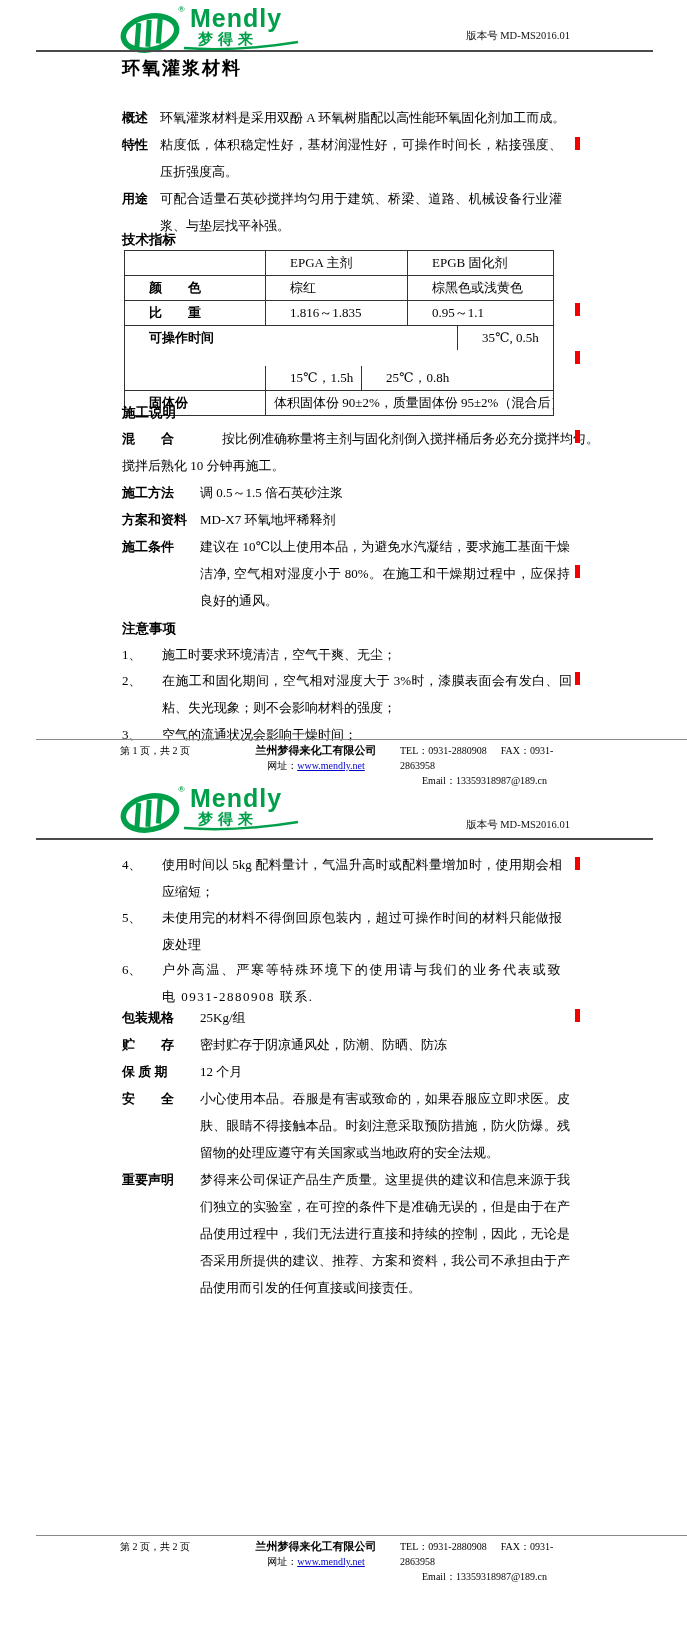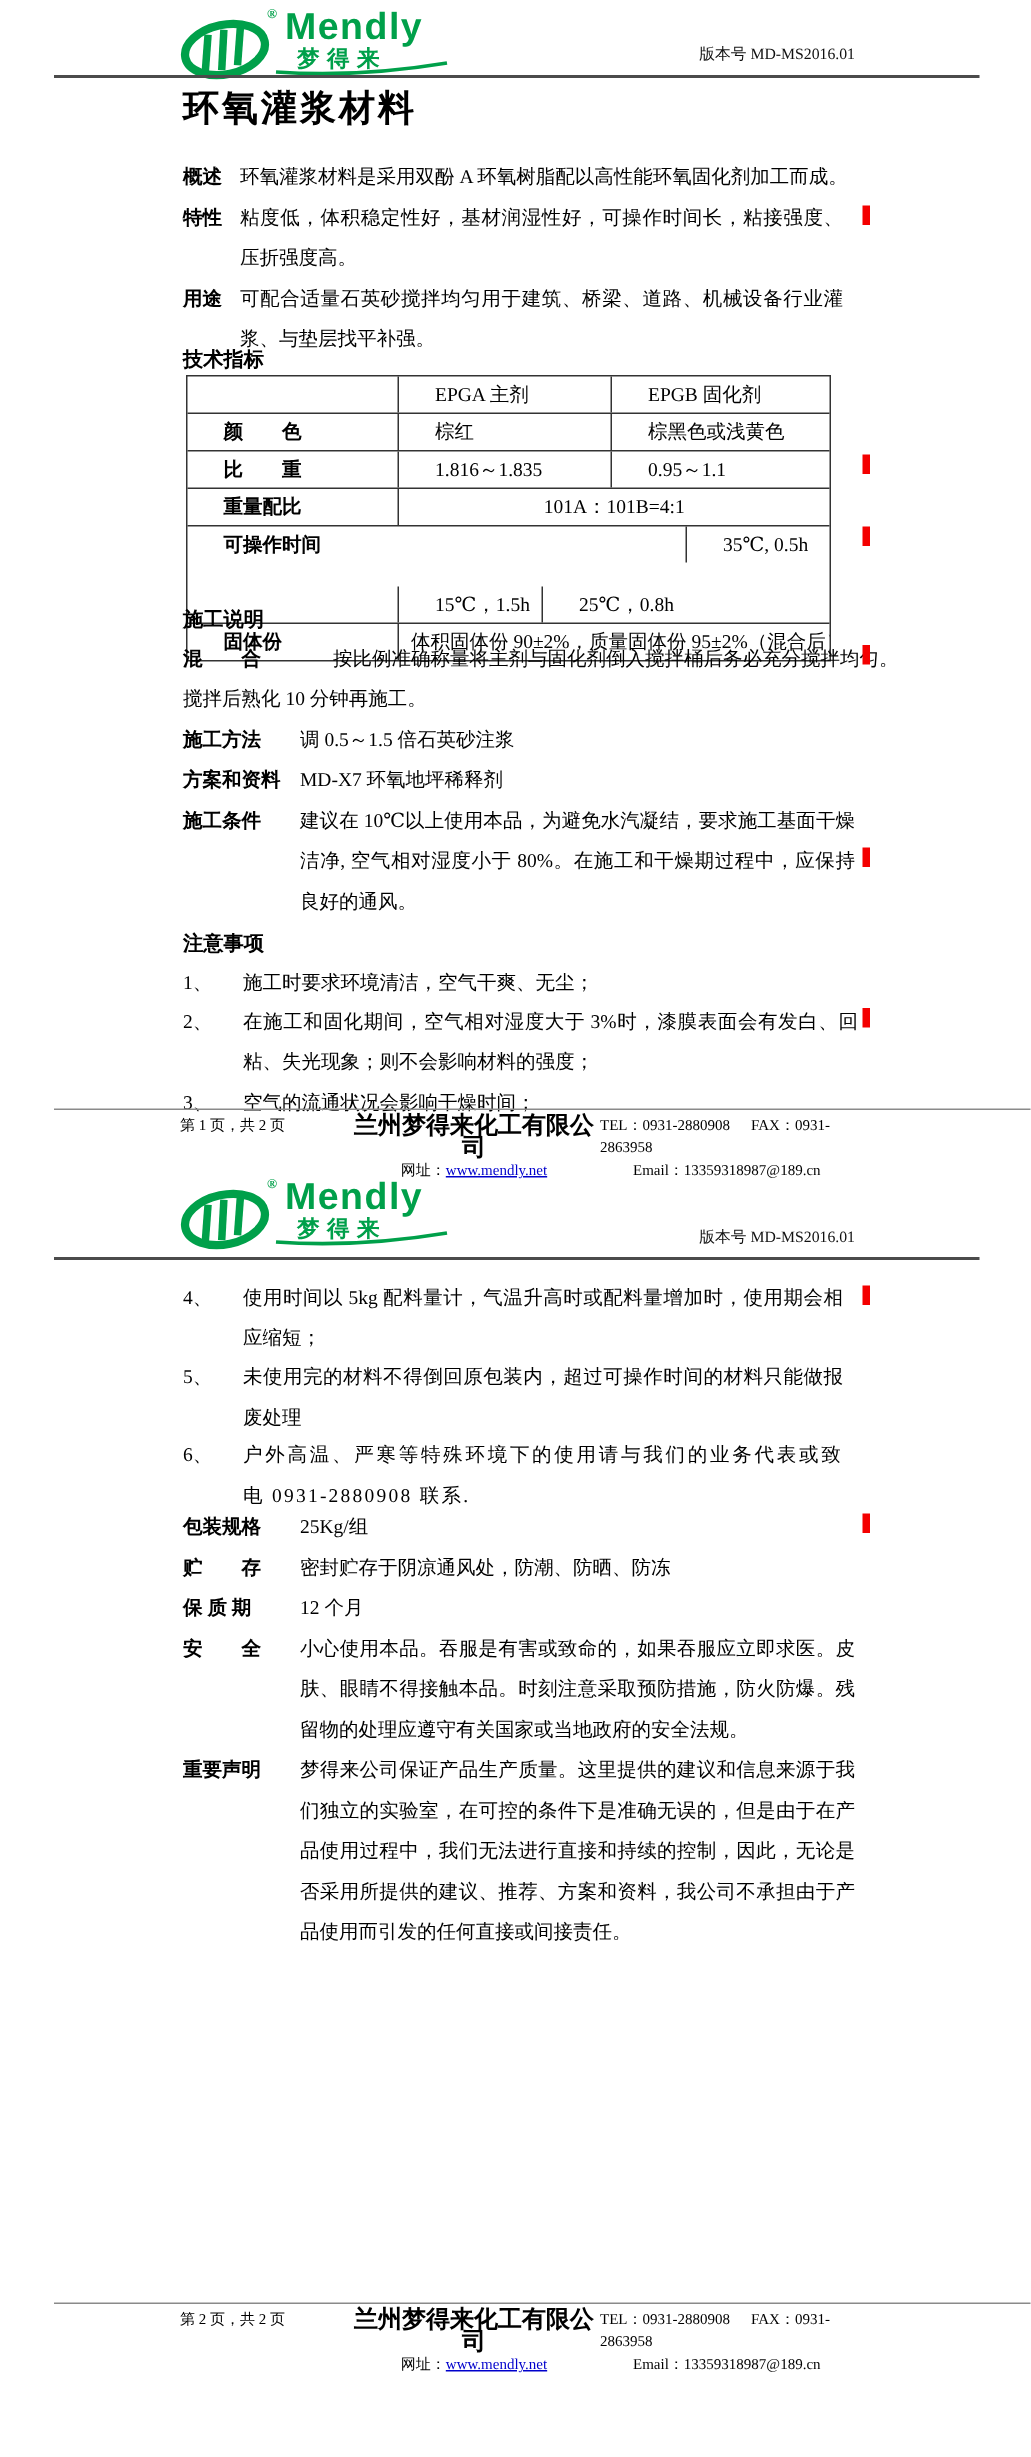--- a/index.html
+++ b/index.html
@@ -10,21 +10,21 @@
   .logo .mark{position:absolute;left:0;top:0;}
   .logo .reg{position:absolute;left:58px;top:-2px;font-size:9px;color:#00A04A;font-weight:bold;}
   .logo .brand{position:absolute;left:70px;top:0px;font-family:"Liberation Sans","DejaVu Sans",sans-serif;
         font-weight:800;font-size:25px;line-height:25px;color:#00A04A;letter-spacing:1px;}
   .logo .brandcn{position:absolute;left:78px;top:24px;font-weight:bold;font-size:15px;color:#00A04A;letter-spacing:5px;}
   .logo .swoosh{position:absolute;left:62px;top:30px;}
   .version{position:absolute;right:117px;font-size:10.5px;color:#111;margin-left:24px;}
   .hrule{position:absolute;left:36px;width:617px;height:0;border-top:2px solid #4b4b4b;}
   .frule{position:absolute;left:36px;width:651px;height:0;border-top:1.5px solid #8a8a8a;}
   .title{position:absolute;left:122px;top:56px;font-family:"Liberation Sans","DejaVu Sans",sans-serif;
-         font-weight:bold;font-size:24px;letter-spacing:2px;}
+         font-weight:bold;font-size:18px;letter-spacing:2px;}
   
   .sec{position:absolute;left:122px;width:448px;display:flex;line-height:27px;font-size:13px;}
   .sec .lab{font-weight:bold;flex-shrink:0;}
   .w38{width:38px;} .w78{width:78px;} .w100{width:100px;}
   .sec .txt{text-align:justify;flex:1;}
   .sec .txt.nowrap{white-space:nowrap;text-align:left;}
   .plain{position:absolute;left:122px;font-size:13px;line-height:27px;}
   .shead{position:absolute;left:122px;font-size:13.5px;font-weight:bold;line-height:25px;}
   
   .note{position:absolute;left:122px;width:450px;display:flex;line-height:27px;font-size:13px;}
@@ -40,21 +40,21 @@
   .tlab{width:140px;font-weight:bold;}
   .c2{width:142px;} .c3{flex:1;}
   .cmerge{flex:1;text-align:center;padding-left:0;}
   .csolid{flex:1;padding-left:8px;text-align:left;}
   .w3{width:96px;margin-top:40px;}
   .w3l{flex:1;}
   
   .footer{position:absolute;left:120px;width:462px;display:flex;font-size:10px;line-height:15px;}
   .f-page{width:112px;}
   .f-mid{width:168px;text-align:center;}
-  .f-mid .co{font-weight:bold;font-size:16px;}
+  .f-mid .co{font-weight:bold;font-size:11px;}
   .f-right{flex:1;}
   .f-right .l1 span{margin-right:14px;}
   .f-right .l2{padding-left:22px;}
   a.link{color:#0000cc;text-decoration:underline;cursor:pointer;}
   
   .rev{position:absolute;left:575px;width:5px;height:13px;background:#f40000;}
 </style>
 </head>
 <body>
 
@@ -110,24 +110,20 @@
     <div class="tc tlab">颜　　色</div>
     <div class="tc c2">棕红</div>
     <div class="tc c3">棕黑色或浅黄色</div>
   </div>
   <div class="trow">
     <div class="tc tlab">比　　重</div>
     <div class="tc c2">1.816～1.835</div>
     <div class="tc c3">0.95～1.1</div>
   </div>
   <div class="trow">
-    <div class="tc tlab">重量配比</div>
-    <div class="tc cmerge">101A：101B=4:1</div>
-  </div>
-  <div class="trow">
     <div class="tc tlab">可操作时间</div>
     <div class="tc w3">15℃，1.5h</div>
     <div class="tc w3">25℃，0.8h</div>
     <div class="tc w3l">35℃, 0.5h</div>
   </div>
   <div class="trow">
     <div class="tc tlab">固体份</div>
     <div class="tc csolid">体积固体份 90±2%，质量固体份 95±2%（混合后）</div>
   </div>
 </div>

